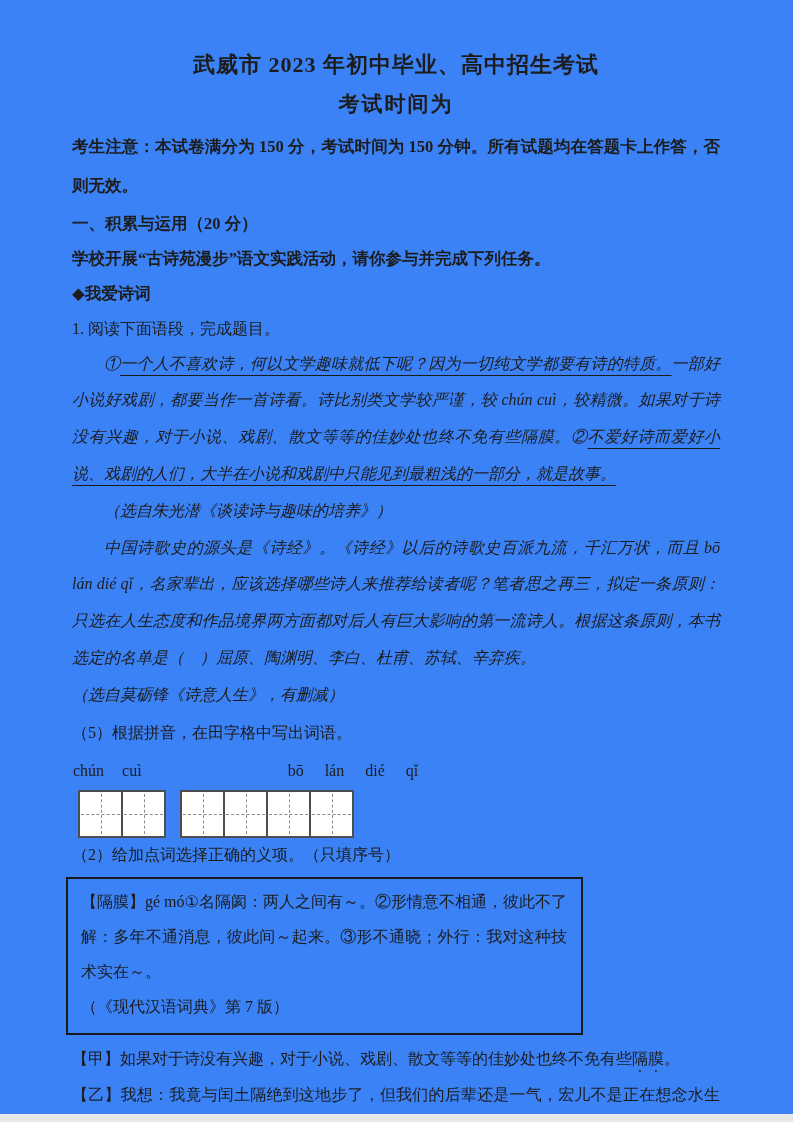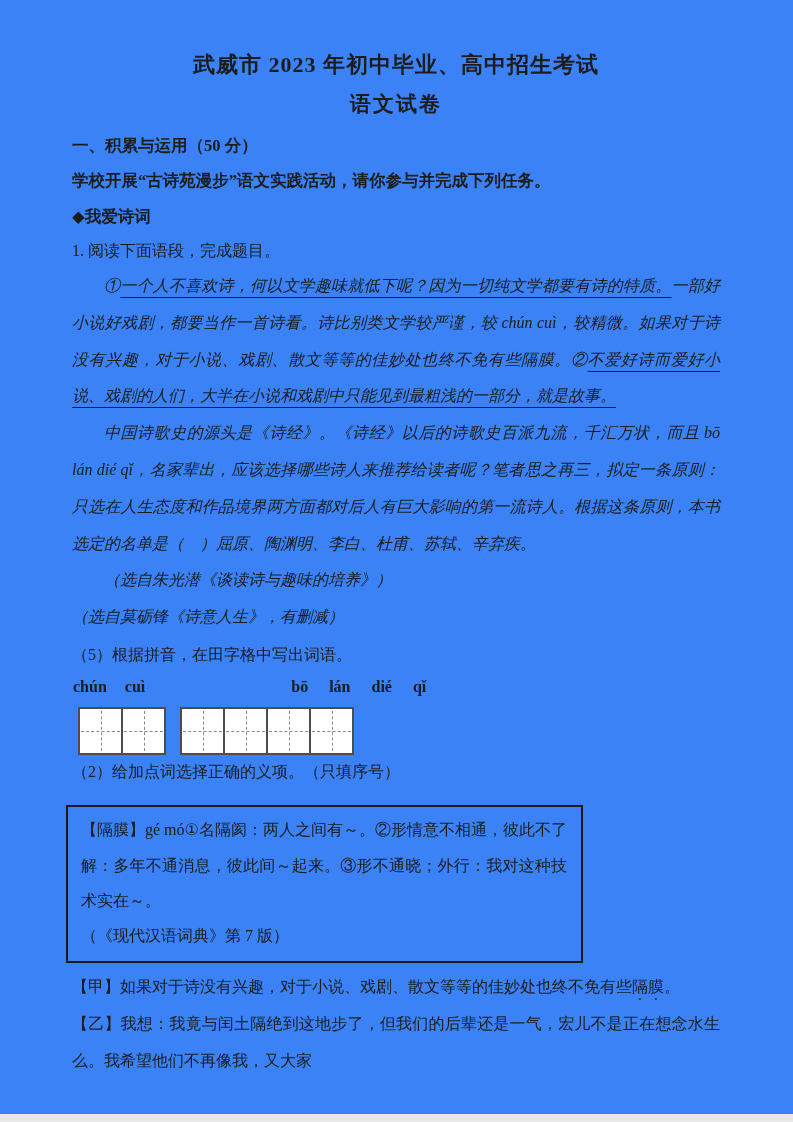--- a/index.html
+++ b/index.html
@@ -54,23 +54,23 @@
   .indent2 { text-indent: 2em; }
   .ul {
     text-decoration: underline;
     text-underline-offset: 6px;
     text-decoration-thickness: 1px;
   }
   .citation { text-indent: 2em; }
   .citation-right { font-style: italic; line-height: 2.3; }
   .pinyin-row {
     display: flex;
+    margin-top: 6px;
     line-height: 1.6;
     font-size: 16px;
-    font-weight: bold;
   }
   .pg1 { margin-left: 1px; word-spacing: 14px; }
   .pg2 { margin-left: 146px; word-spacing: 17px; }
   .grid-row { display: flex; margin-top: 7px; height: 46px; }
   .tzg { display: flex; }
   .tzg-1 { margin-left: 6px; }
   .tzg-2 { margin-left: 14px; }
   .tzg-cell {
     position: relative;
     width: 41px;
@@ -97,52 +97,53 @@
     right: 1px;
     border-top: 1.5px dashed #8a8a8a;
   }
   .sub-label { line-height: 2.4; }
   .dict-box {
     box-sizing: border-box;
     margin-left: -6px;
     width: 517px;
     border: 2px solid #1a1a1a;
     padding: 5px 14px 8px 13px;
-    margin-top: 14px;
+    margin-top: 2px;
     margin-bottom: 6px;
   }
   .dict-box p { line-height: 2.2; text-align: justify; }
   .opt { line-height: 2.3; text-align: justify; }
   .dotted {
     -webkit-text-emphasis: filled dot #2a2a2a;
     -webkit-text-emphasis-position: under right;
     text-emphasis: filled dot #2a2a2a;
     text-emphasis-position: under right;
   }
 </style>
 </head>
 <body>
 
 <div class="page">
 
   <h1 class="title">武威市 2023 年初中毕业、高中招生考试</h1>
-  <h2 class="subtitle">语文试卷</h2>
+  <h2 class="subtitle">考试时间为</h2>
 
+  <p class="notice">考生注意：本试卷满分为 150 分，考试时间为 150 分钟。所有试题均在答题卡上作答，否则无效。</p>
 
-  <p class="hline">一、积累与运用（50 分）</p>
+  <p class="hline">一、积累与运用（20 分）</p>
   <p class="hline">学校开展“古诗苑漫步”语文实践活动，请你参与并完成下列任务。</p>
   <p class="hline"><span>◆</span><span>我爱诗词</span></p>
 
   <p class="stem">1. 阅读下面语段，完成题目。</p>
 
   <p class="kai indent2"><span>①</span><span class="ul">一个人不喜欢诗，何以文学趣味就低下呢？因为一切纯文学都要有诗的特质。</span><span>一部好小说好戏剧，都要当作一首诗看。诗比别类文学较严谨，较 chún cuì，较精微。如果对于诗没有兴趣，对于小说、戏剧、散文等等的佳妙处也终不免有些隔膜。</span><span>②</span><span class="ul">不爱好诗而爱好小说、戏剧的人们，大半在小说和戏剧中只能见到最粗浅的一部分，就是故事。</span></p>
 
+  <p class="kai citation">（选自朱光潜《谈读诗与趣味的培养》）</p>
+
   <p class="kai indent2">中国诗歌史的源头是《诗经》。《诗经》以后的诗歌史百派九流，千汇万状，而且 bō lán dié qǐ，名家辈出，应该选择哪些诗人来推荐给读者呢？笔者思之再三，拟定一条原则：只选在人生态度和作品境界两方面都对后人有巨大影响的第一流诗人。根据这条原则，本书选定的名单是（　）屈原、陶渊明、李白、杜甫、苏轼、辛弃疾。</p>
-
-  <p class="kai citation">（选自朱光潜《谈读诗与趣味的培养》）</p>
 
   <p class="citation-right">（选自莫砺锋《诗意人生》，有删减）</p>
 
   <p class="sub-label">（5）根据拼音，在田字格中写出词语。</p>
 
   <div class="pinyin-row">
     <span class="pg1">chún cuì</span>
     <span class="pg2">bō lán dié qǐ</span>
   </div>
 

